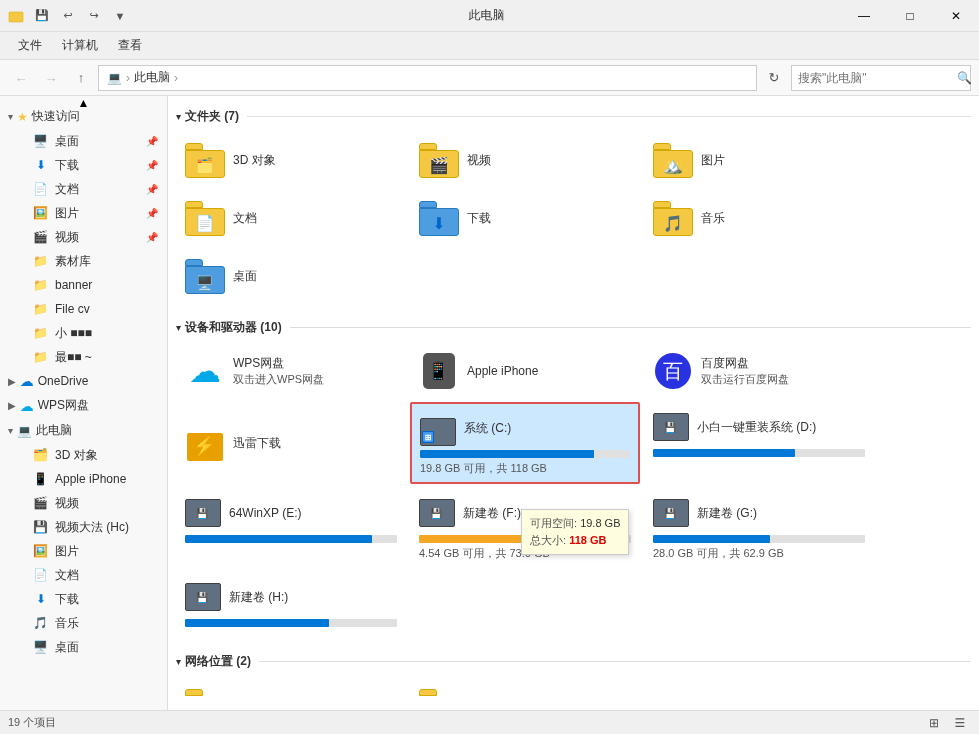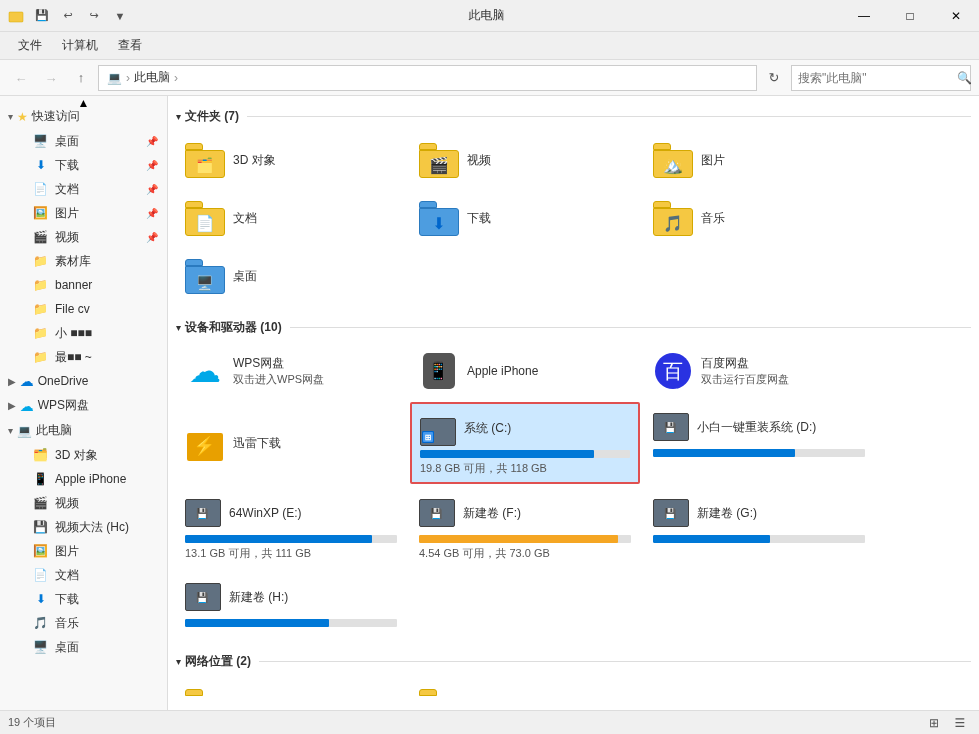--- a/index.html
+++ b/index.html
@@ -537,47 +537,57 @@
         <div class="drive-item">
           <div class="drive-item-top">
             <div class="drive-icon" style="display:flex;align-items:center;justify-content:center;">
               <div style="width:36px;height:28px;background:#607080;border-radius:2px;border:1px solid #404040;display:flex;align-items:center;justify-content:center;font-size:10px;color:#ccc;">💾</div>
             </div>
             <span class="drive-label">64WinXP (E:)</span>
           </div>
           <div class="drive-progress">
             <div class="drive-progress-bar blue" style="width:88%;"></div>
           </div>
-          <div class="drive-info">13.1 GB 可用，共 111 GB</div>
         </div>
 
         <div class="drive-item" style="position:relative;">
           <div class="drive-item-top">
             <div class="drive-icon" style="display:flex;align-items:center;justify-content:center;">
               <div style="width:36px;height:28px;background:#607080;border-radius:2px;border:1px solid #404040;display:flex;align-items:center;justify-content:center;font-size:10px;color:#ccc;">💾</div>
             </div>
             <span class="drive-label">新建卷 (F:)</span>
           </div>
           <div class="drive-progress">
             <div class="drive-progress-bar yellow" style="width:94%;"></div>
           </div>
           <div class="drive-info">4.54 GB 可用，共 73.0 GB</div>
 
+          <div class="tooltip-box" style="position:absolute;top:20px;left:110px;z-index:200;white-space:nowrap;">
+            <div class="tooltip-row">
+              <span class="label">可用空间:</span>
+              <span>19.8 GB</span>
+            </div>
+            <div class="tooltip-row">
+              <span class="label">总大小:</span>
+              <span class="value red">118 GB</span>
+            </div>
+          </div>
         </div>
 
         <div class="drive-item">
           <div class="drive-item-top">
             <div class="drive-icon" style="display:flex;align-items:center;justify-content:center;">
               <div style="width:36px;height:28px;background:#607080;border-radius:2px;border:1px solid #404040;display:flex;align-items:center;justify-content:center;font-size:10px;color:#ccc;">💾</div>
             </div>
             <span class="drive-label">新建卷 (G:)</span>
           </div>
           <div class="drive-progress">
             <div class="drive-progress-bar blue" style="width:55%;"></div>
           </div>
+          <div class="drive-info">28.0 GB 可用，共 62.9 GB</div>
         </div>
 
         <div class="drive-item">
           <div class="drive-item-top">
             <div class="drive-icon" style="display:flex;align-items:center;justify-content:center;">
               <div style="width:36px;height:28px;background:#607080;border-radius:2px;border:1px solid #404040;display:flex;align-items:center;justify-content:center;font-size:10px;color:#ccc;">💾</div>
             </div>
             <span class="drive-label">新建卷 (H:)</span>
           </div>
           <div class="drive-progress">

